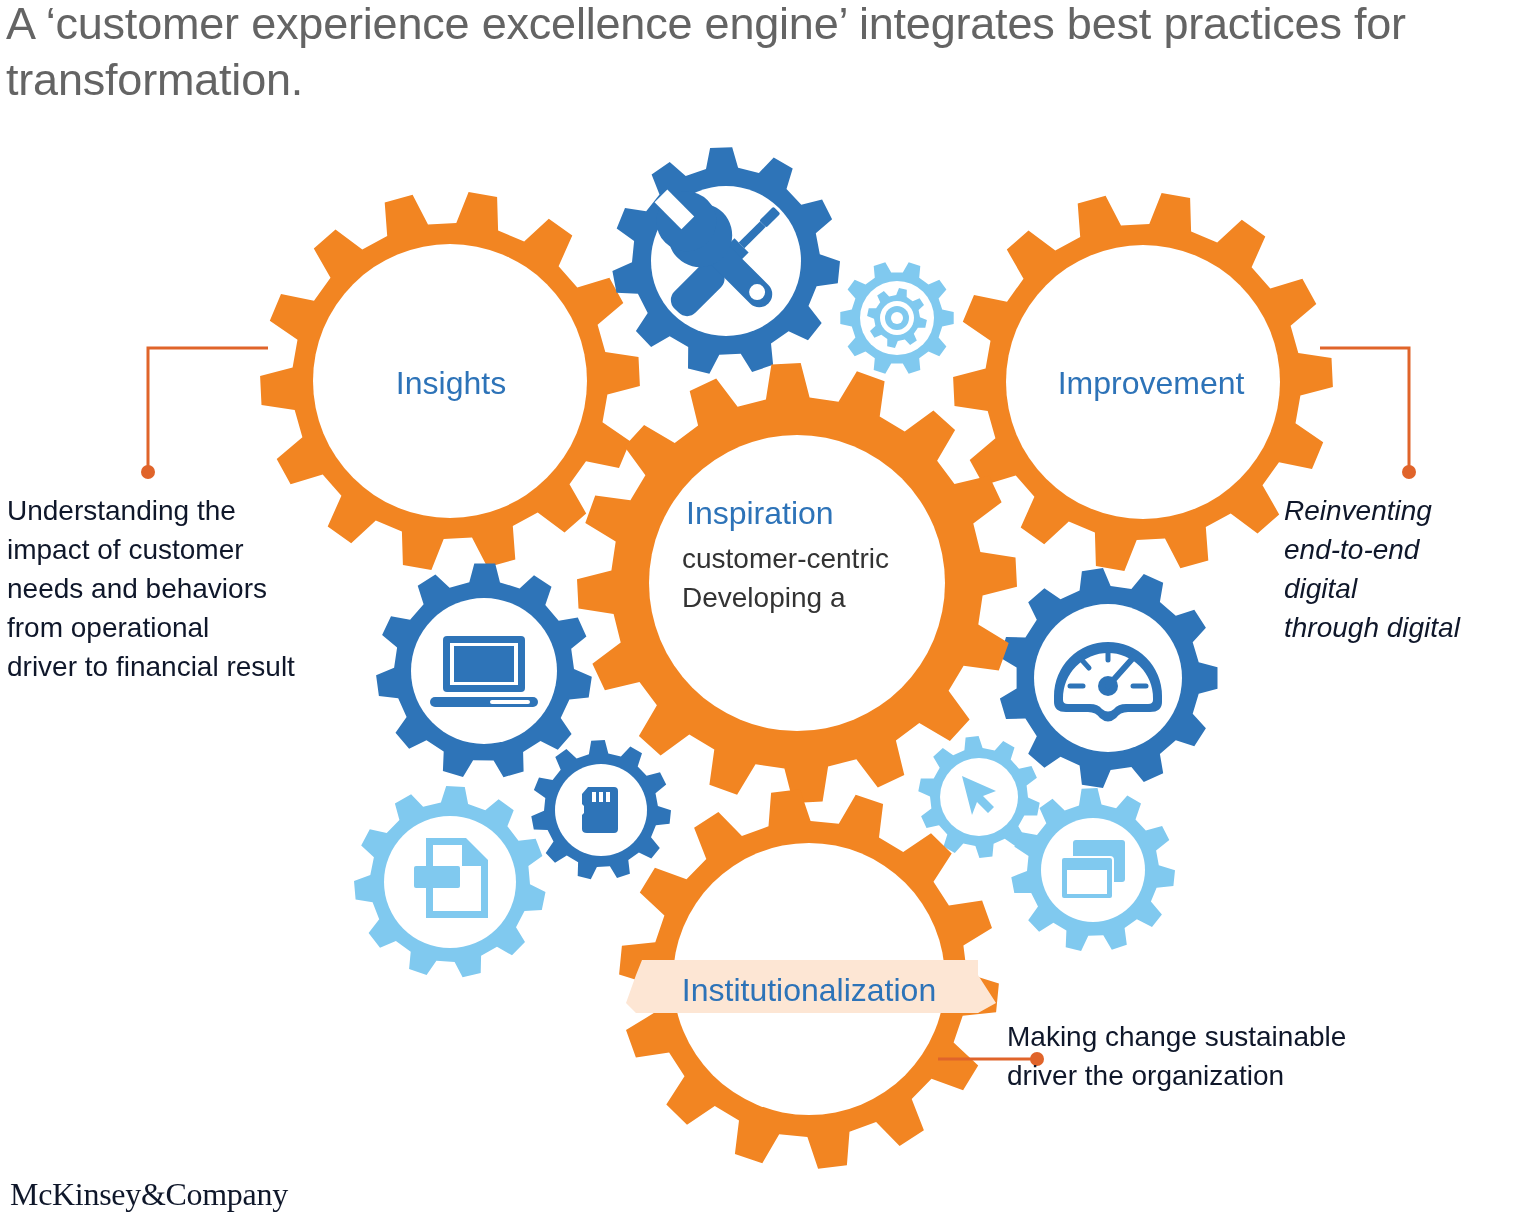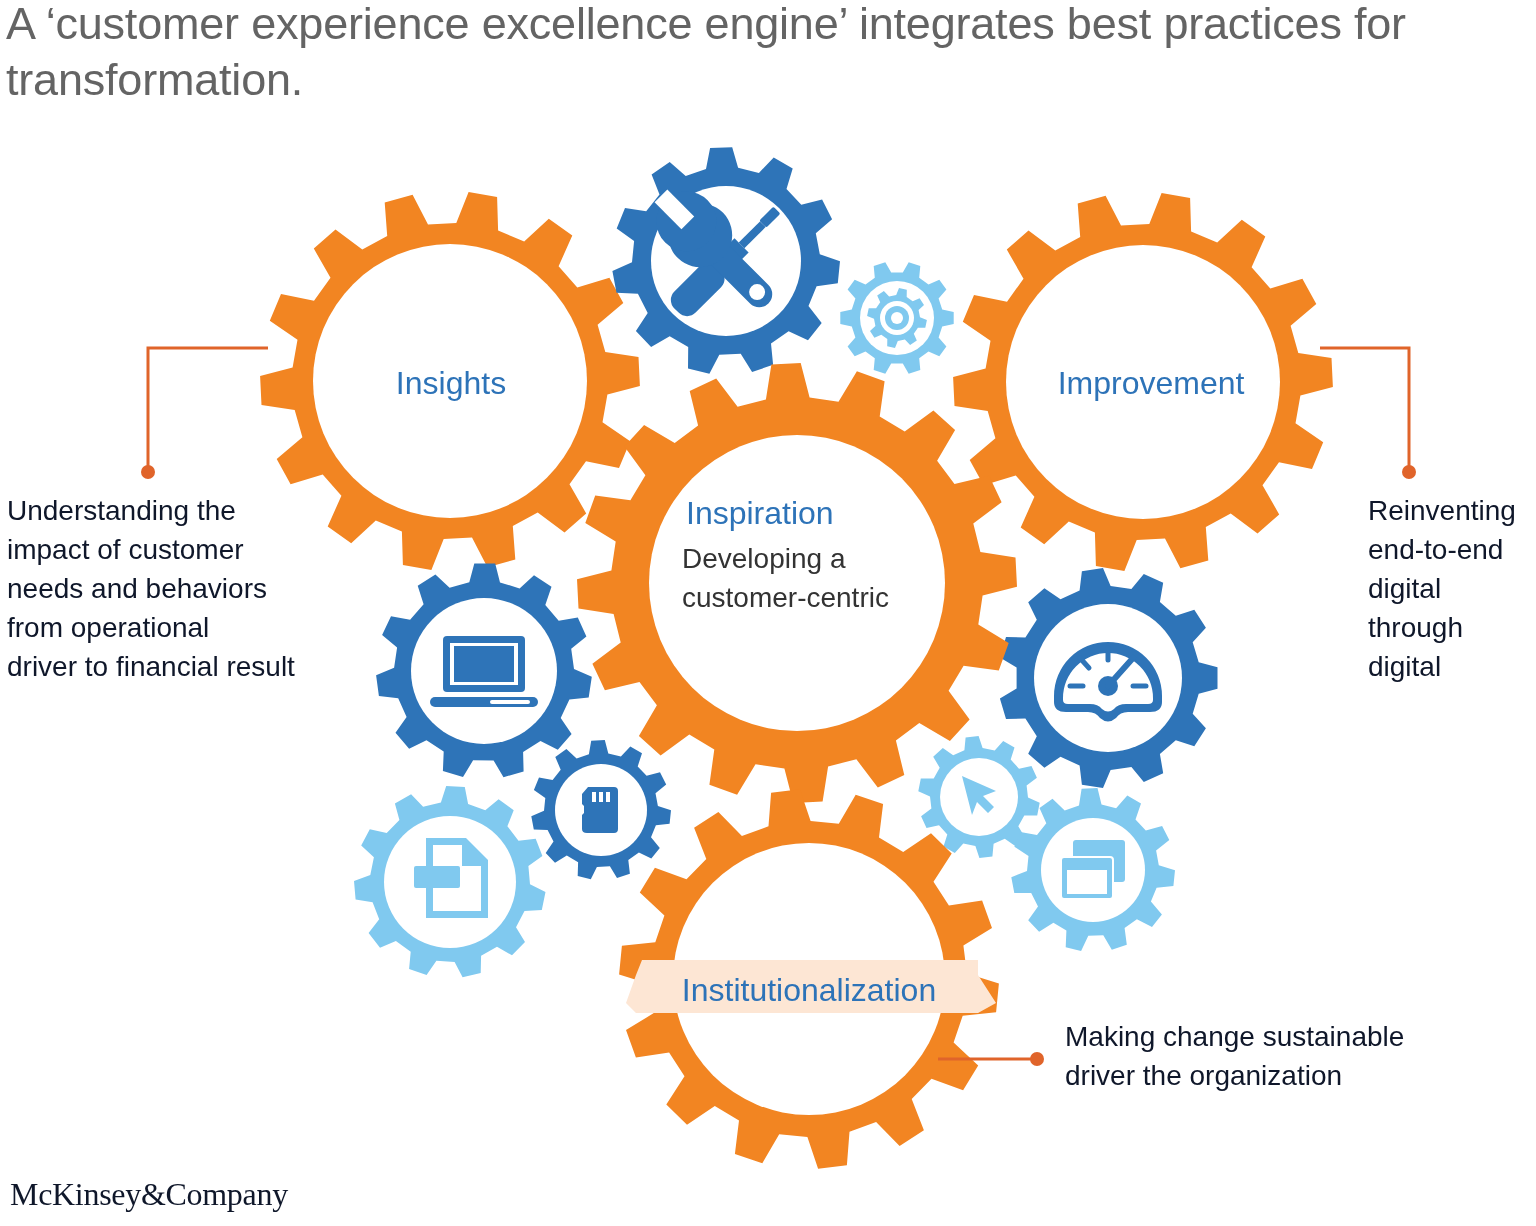--- a/index.html
+++ b/index.html
@@ -159,37 +159,37 @@
     <rect x="1067" y="870" width="40" height="24" fill="#ffffff"></rect>
   </g>
 
   <text class="gear-label" x="451" y="394" text-anchor="middle">Insights</text>
   <text class="gear-label" x="1151" y="394" text-anchor="middle">Improvement</text>
   <text class="gear-label" x="686" y="524">Inspiration</text>
   <text class="gear-label" x="809" y="1001" text-anchor="middle">Institutionalization</text>
 </svg>
 
 <div class="inner-desc" style="left:682px; top:539px;">
+  <div>customer-centric</div>
   <div>Developing a</div>
-  <div>customer-centric</div>
 </div>
 
 <div class="desc" style="left:7px; top:491px;">
   <div>Understanding the</div>
   <div>impact of customer</div>
   <div>needs and behaviors</div>
   <div>from operational</div>
   <div>driver to financial result</div>
 </div>
 
-<div class="desc" style="left:1368px; top:491px;">
+<div class="desc" style="left:1284px; top:491px;font-style:italic;">
   <div>Reinventing</div>
   <div>end-to-end</div>
   <div>digital</div>
   <div>through digital</div>
 </div>
 
-<div class="desc" style="left:1065px; top:1017px;">
+<div class="desc" style="left:1007px; top:1017px;">
   <div>Making change sustainable</div>
   <div>driver the organization</div>
 </div>
 
 <div class="logo">McKinsey&amp;Company</div>
 
 </body></html>

